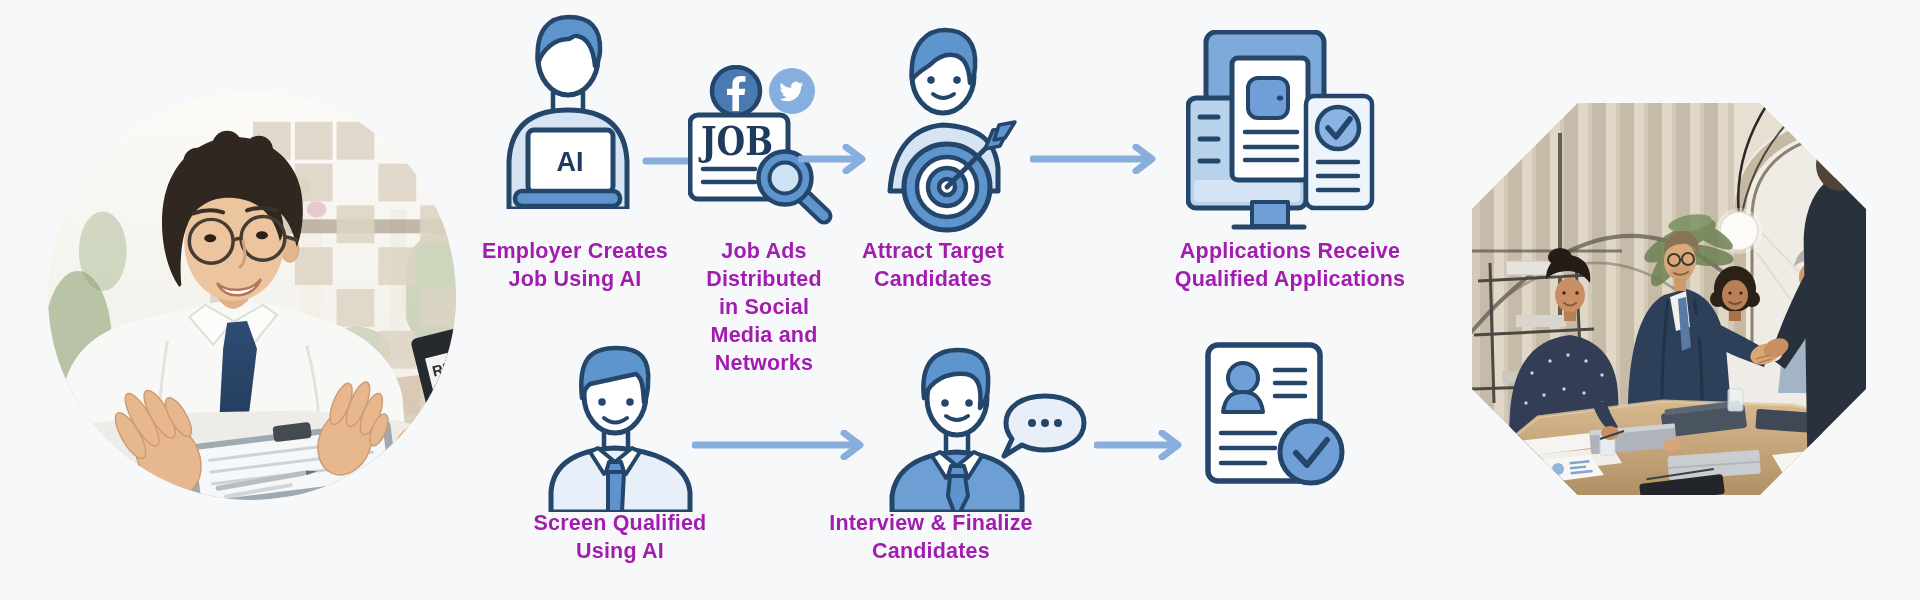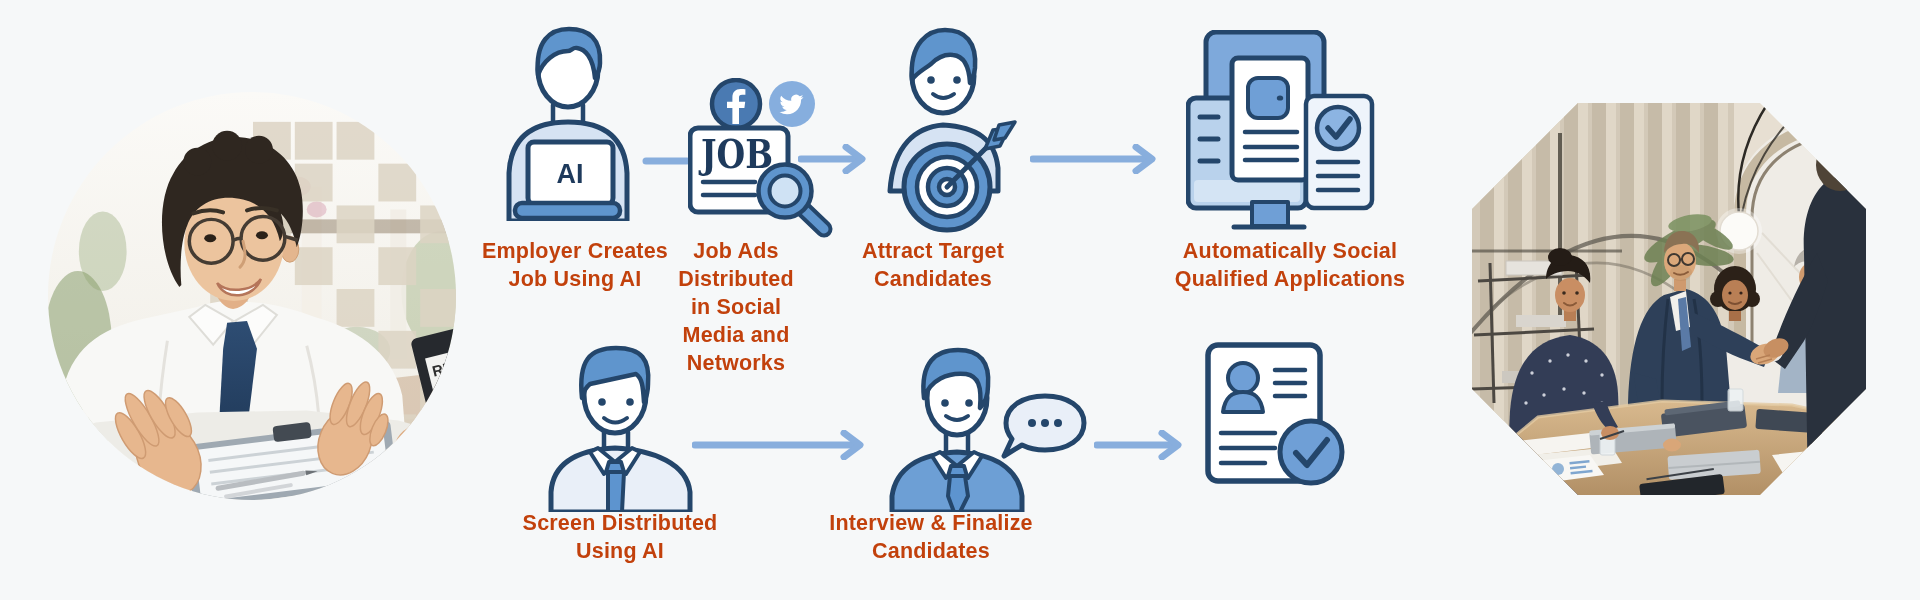--- a/index.html
+++ b/index.html
@@ -2,21 +2,21 @@
 <html><head>
 <meta charset="utf-8">
 <style>
   html,body{margin:0;padding:0;background:#f6f8f9;}
   .canvas{position:relative;width:1920px;height:600px;background:#f6f8f9;overflow:hidden;
           font-family:"Liberation Sans",sans-serif;}
   .photo{position:absolute;}
   .icon-box{position:absolute;}
   .arrow-box{position:absolute;}
   .step-label{position:absolute;text-align:center;font-weight:bold;font-size:21.5px;
-              line-height:28px;color:#c2410c;white-space:pre-line;letter-spacing:.2px;}
+              line-height:28px;color:#a21caf;white-space:pre-line;letter-spacing:.2px;}
   svg text{font-family:"Liberation Sans",sans-serif;font-weight:bold;}
   svg text.slab{font-family:"DejaVu Serif",serif;}
 </style>
 </head>
 <body>
 
 <div class="canvas">
 
   <div class="photo" style="left:48px;top:92px;width:408px;height:408px">
     <svg width="408" height="408" viewBox="0 0 410 410">
@@ -141,41 +141,41 @@
           <rect x="390" y="262" width="50" height="66" fill="#f3f3f1"></rect>
           <text x="394" y="282" font-size="15" fill="#2e2e2e">RES</text>
           <rect x="394" y="292" width="18" height="10" fill="#3e3e3e"></rect>
           <line x1="394" y1="310" x2="434" y2="310" stroke="#9a9a9a" stroke-width="2"></line>
           <line x1="394" y1="318" x2="430" y2="318" stroke="#9a9a9a" stroke-width="2"></line>
         </g>
       </g>
     </svg>
   </div>
 
-  <div class="icon-box" style="left:505px;top:23px;width:125px;height:198px">
+  <div class="icon-box" style="left:505px;top:11px;width:125px;height:198px">
     <svg width="125" height="198" viewBox="0 0 125 198">
       <g stroke="#24466b" stroke-linejoin="round" stroke-linecap="round">
         <ellipse cx="63" cy="47" rx="30" ry="37" fill="#ffffff" stroke-width="5"></ellipse>
         <path d="M 33 52 C 30 18 45 6 64 6 C 84 6 96 16 95 40 C 95 47 92 52 90 55 C 88 34 80 26 72 25 C 68 24 66 28 63 28 C 50 28 38 38 33 52 Z" fill="#5f95cd" stroke-width="4.5"></path>
         <path d="M 48 82 L 48 103 M 78 82 L 78 103" fill="none" stroke-width="4.5"></path>
         <path d="M 4 198 L 4 150 C 6 112 30 99 63 99 C 96 99 120 112 122 150 L 122 198 Z" fill="#d6e3f3" stroke-width="5"></path>
         <rect x="23" y="119" width="85" height="62" rx="6" fill="#ffffff" stroke-width="5"></rect>
         <rect x="10" y="180" width="105" height="15" rx="7" fill="#5f95cd" stroke-width="4.5"></rect>
       </g>
       <text x="65" y="160" font-size="27" fill="#1e3a5c" text-anchor="middle">AI</text>
     </svg>
   </div>
 
   <div class="arrow-box" style="left:641px;top:153px;width:52px;height:12px">
     <svg width="52" height="12" viewBox="0 0 52 12">
       <line x1="5" y1="6" x2="46" y2="6" stroke="#88aedd" stroke-width="7" stroke-linecap="round"></line>
     </svg>
   </div>
 
-  <div class="icon-box" style="left:688px;top:78px;width:150px;height:162px">
+  <div class="icon-box" style="left:688px;top:65px;width:150px;height:162px">
     <svg width="150" height="162" viewBox="0 0 150 162">
       <circle cx="48" cy="26" r="24" fill="#4a7ab2" stroke="#24466b" stroke-width="4.5"></circle>
       <g transform="translate(24,2) scale(2)">
           <path d="M13.5 22v-8h2.7l.4-3.1h-3.1V8.9c0-.9.25-1.5 1.55-1.5h1.65V4.6c-.3-.04-1.3-.12-2.45-.12-2.4 0-4.05 1.45-4.05 4.15v2.25H7.5V14h2.7v8z" fill="#ffffff"></path>
         </g>
       <circle cx="104" cy="26" r="23" fill="#86aede"></circle>
       <g transform="translate(91.5,14.5)">
           <path d="M23.95 4.57a10 10 0 0 1-2.82.77 4.96 4.96 0 0 0 2.16-2.72c-.95.56-2 .96-3.12 1.19a4.92 4.92 0 0 0-8.39 4.48A13.94 13.94 0 0 1 1.64 3.16a4.92 4.92 0 0 0 1.52 6.57 4.9 4.9 0 0 1-2.23-.61v.06a4.92 4.92 0 0 0 3.95 4.83 5 5 0 0 1-2.21.08 4.94 4.94 0 0 0 4.6 3.42A9.87 9.87 0 0 1 0 19.54a13.99 13.99 0 0 0 7.56 2.21c9.05 0 14-7.5 14-13.99l-.02-.63a9.94 9.94 0 0 0 2.41-2.56z" fill="#ffffff"></path>
         </g>
       <rect x="2" y="50" width="98" height="84" rx="8" fill="#ffffff" stroke="#24466b" stroke-width="5" stroke-linejoin="round"></rect>
@@ -332,30 +332,30 @@
         <line x1="16" y1="106" x2="70" y2="106" stroke-width="4.5"></line>
         <line x1="16" y1="121" x2="60" y2="121" stroke-width="4.5"></line>
         <circle cx="106" cy="110" r="31" fill="#6f9fd6" stroke-width="5"></circle>
         <path d="M 91 111 L 102 123 L 122 98" fill="none" stroke-width="6"></path>
       </g>
     </svg>
   </div>
 
   <div class="step-label" style="left:455px;top:237px;width:240px">Employer Creates
 Job Using AI</div>
-  <div class="step-label" style="left:656px;top:237px;width:160px">Job Ads
+  <div class="step-label" style="left:684px;top:237px;width:160px">Job Ads
 Distributed
 in Social
 Media and
 Networks</div>
   <div class="step-label" style="left:813px;top:237px;width:240px">Attract Target
 Candidates</div>
-  <div class="step-label" style="left:1140px;top:237px;width:300px">Automatically Social
+  <div class="step-label" style="left:1140px;top:237px;width:300px">Applications Receive
 Qualified Applications</div>
-  <div class="step-label" style="left:495px;top:509px;width:250px">Screen Distributed
+  <div class="step-label" style="left:495px;top:509px;width:250px">Screen Qualified
 Using AI</div>
   <div class="step-label" style="left:811px;top:509px;width:240px">Interview &amp; Finalize
 Candidates</div>
 
   <div class="photo" style="left:1472px;top:103px;width:394px;height:392px">
     <svg width="394" height="392" viewBox="0 0 394 392">
       <defs>
         <clipPath id="octClip">
             <polygon points="106,0 288,0 394,106 394,286 288,392 106,392 0,286 0,106"></polygon>
           </clipPath>

